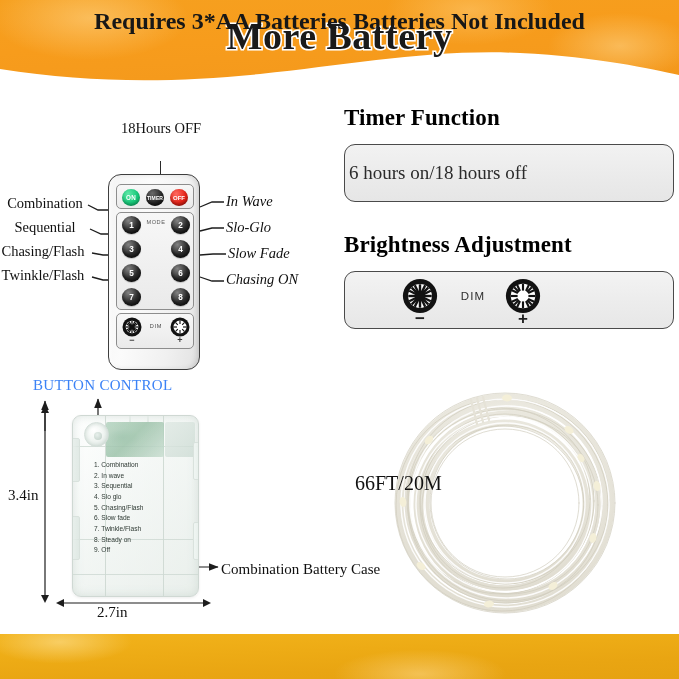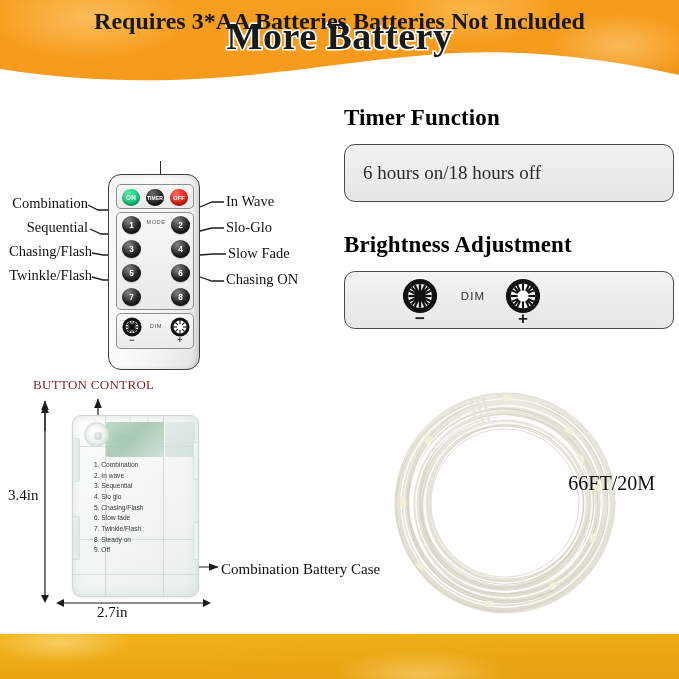--- a/index.html
+++ b/index.html
@@ -186,42 +186,42 @@
   .sign-r { left: 53px; }
 
   
   .callout {
     position: absolute;
     font-family: "Liberation Serif", serif;
     font-size: 14.5px;
     color: #0f0f0f;
     white-space: nowrap;
   }
-  .callout-left  { text-align: right; }
-  .callout-right { text-align: right;  }
+  .callout-left  { text-align: center; }
+  .callout-right { text-align: right; font-style: italic;  }
 
   .lead-svg { position: absolute; left: 0; top: 0; width: 336px; height: 280px; pointer-events: none; }
 
   
   .right-col { position: absolute; left: 344px; top: 105px; width: 330px; }
   .section-head {
     font-family: "Liberation Serif", serif;
     font-weight: bold;
     font-size: 23px;
     color: #000000;
     letter-spacing: 0.1px;
   }
   .value-box {
     margin-top: 13px;
     height: 58px;
     border: 1.3px solid #4a4a4a;
     border-radius: 11px;
     background: linear-gradient(180deg, #f2f2f2, #ebebeb 55%, #e6e6e6);
     display: flex; align-items: center;
-    padding-left: 18px;
+    padding-left: 4px;
   }
   .value-box-text {
     font-family: "Liberation Serif", serif;
     font-size: 19px;
     color: #2b2b2b;
   }
   .bright-head { margin-top: 30px; }
   .bright-box {
     margin-top: 13px;
     height: 58px;
@@ -250,23 +250,23 @@
   .bg-sign-r { left: 160px; }
 
   
   .battery-section {
     position: absolute; left: 0; top: 375px;
     width: 344px; height: 255px;
   }
   .btn-control-label {
     position: absolute; left: 33px; top: 2px;
     font-family: "Liberation Serif", serif;
-    font-size: 13px;
+    font-size: 15px;
     letter-spacing: 0.3px;
-    color: #7f1d1d;
+    color: #3b82f6;
     white-space: nowrap;
   }
   .case-body {
     position: absolute; left: 72px; top: 40px;
     width: 127px; height: 182px;
     border-radius: 9px;
     background:
       linear-gradient(118deg, rgba(255,255,255,0.75), rgba(244,247,245,0.55) 40%, rgba(232,238,234,0.7) 100%),
       linear-gradient(180deg, #fbfdfc, #eef3f0);
     border: 1.4px solid #cfd8d3;
@@ -351,21 +351,21 @@
   }
 
   
   .coil-section {
     position: absolute; left: 355px; top: 378px;
     width: 300px; height: 250px;
   }
   .coil-svg { position: absolute; left: 0; top: 0; width: 300px; height: 250px; }
   .coil-text {
     position: absolute; left: 0; top: 92px; width: 300px;
-    text-align: right;
+    text-align: left;
     font-family: "Liberation Serif", serif;
     font-size: 20px;
     line-height: 1.32;
     color: #111;
     z-index: 5;
   }
 </style>
 </head>
 <body>
 
@@ -373,20 +373,21 @@
   <div class="header-fill"></div>
   <svg class="header-wave" viewBox="0 0 679 34" preserveAspectRatio="none">
     <path d="M0,20 C90,34 170,34 260,25 C350,16 430,0 520,4 C600,8 650,20 679,26 L679,34 L0,34 Z" fill="#ffffff"></path>
   </svg>
 </div>
 <div class="header-title">More Battery</div>
 
 <div class="remote-section">
 
   <div class="timer-note">
+    <div>18Hours OFF</div>
   </div>
   <div class="timer-note-line"></div>
 
   <svg class="lead-svg" viewBox="0 0 336 280">
     <g stroke="#1d1d1d" stroke-width="1.3" fill="none">
       <path d="M88,110 L98,115 L108,115"></path>
       <path d="M90,134 L101,139 L108,139"></path>
       <path d="M92,158 L103,160 L108,160"></path>
       <path d="M92,182 L103,185 L108,185"></path>
       <path d="M200,112 L212,107 L224,107"></path>

